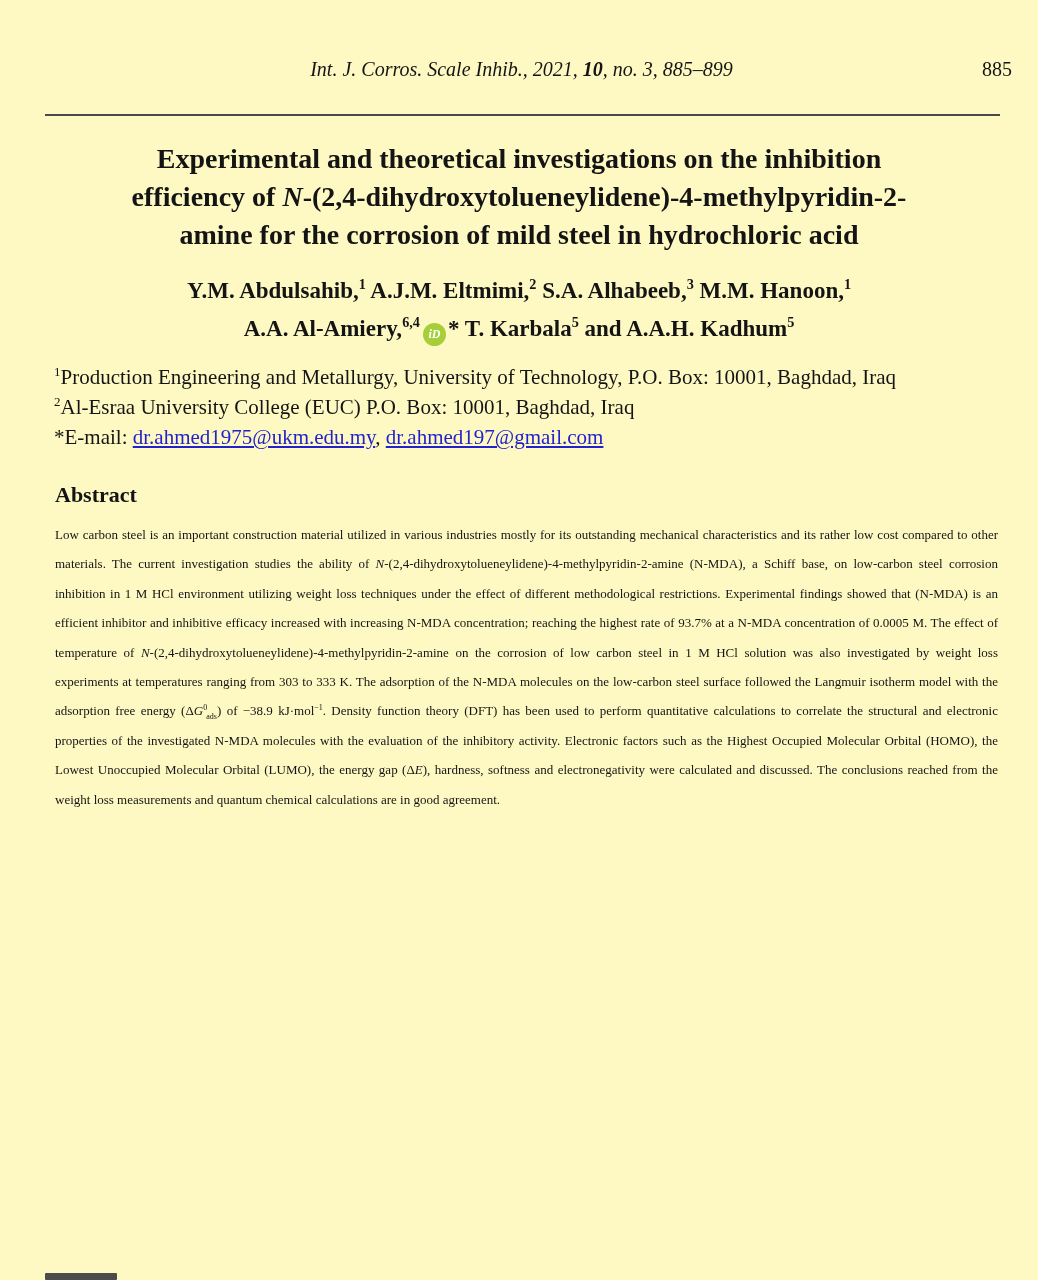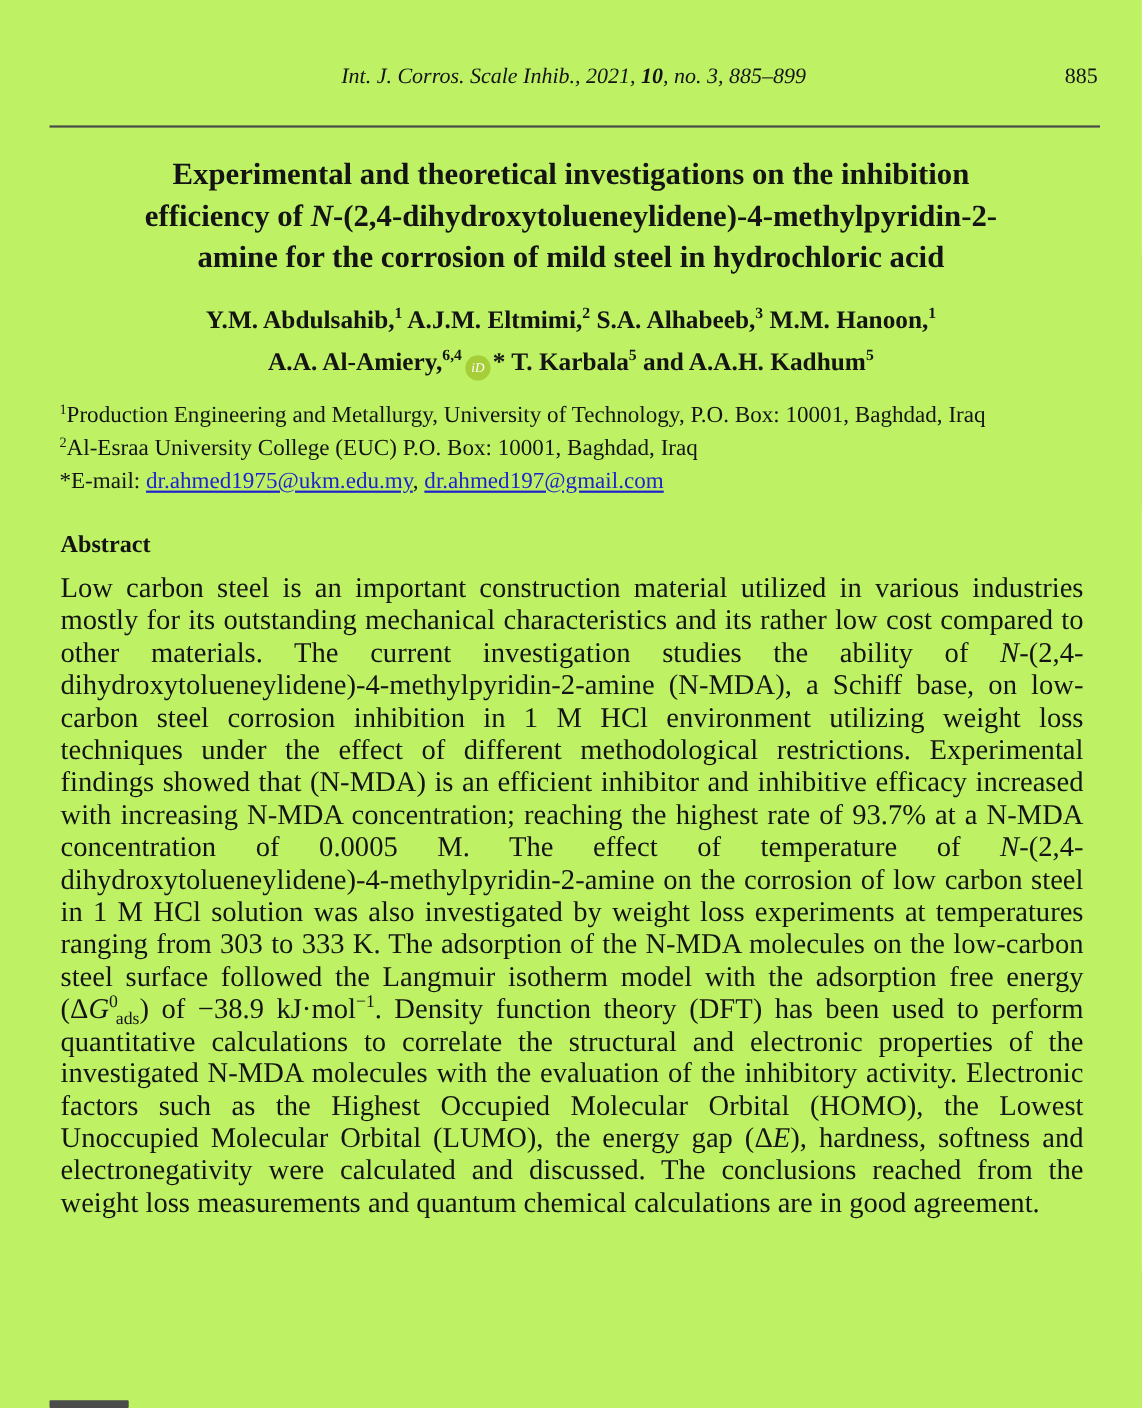--- a/index.html
+++ b/index.html
@@ -7,41 +7,41 @@
   body {
     font-family: "Liberation Serif", "DejaVu Serif", serif;
     background: #ffffff;
     color: #141414;
   }
   .page {
     position: relative;
     width: 1038px;
     height: 1280px;
     overflow: hidden;
-    background: #bef264;
+    background: #fef9c3;
   }
 
   
   .seg-i { font-style: italic; }
   .seg-b { font-weight: bold; }
   .seg-sup { vertical-align: super; font-size: 0.62em; line-height: 0; }
   .seg-sub { vertical-align: sub; font-size: 0.62em; line-height: 0; margin-left: -0.12em; }
 
   .journal-header {
     margin-top: 56px;
     position: relative;
     text-align: center;
     font-style: italic;
     font-size: 20px;
     line-height: 26px;
     padding: 0 40px 0 45px;
   }
   .page-number {
     position: absolute;
-    right: 40px;
+    right: 26px;
     top: 0;
     font-style: normal;
     font-size: 20px;
   }
   .rule {
     margin: 32px 38px 0 45px;
     border: none;
     border-top: 2px solid #4a4a4a;
     height: 0;
   }
@@ -65,21 +65,21 @@
   }
   .orcid {
     display: inline-block;
     width: 23px;
     height: 23px;
     border-radius: 50%;
     background: #a6ce39;
     color: #ffffff;
     font-size: 12px;
     font-style: italic;
-    font-weight: normal;
+    font-weight: bold;
     line-height: 23px;
     text-align: center;
     vertical-align: -2px;
     margin: 0 2px 0 3px;
   }
 
   .affiliations {
     margin: 14px auto 0 auto;
     width: 930px;
     text-align: left;
@@ -96,22 +96,22 @@
     text-decoration: underline;
     cursor: pointer;
   }
 
   .abstract-heading {
     margin: 30px 40px 12px 55px;
     font-size: 22px;
     font-weight: bold;
   }
   .abstract-body {
-    margin: 12px 53px 0 55px;
-    font-size: 26px;
+    margin: 12px 40px 0 55px;
+    font-size: 13px;
     line-height: 29.4px;
     text-align: justify;
   }
 
   .cutoff-strip {
     position: absolute;
     left: 45px;
     bottom: 0;
     width: 72px;
     height: 7px;

